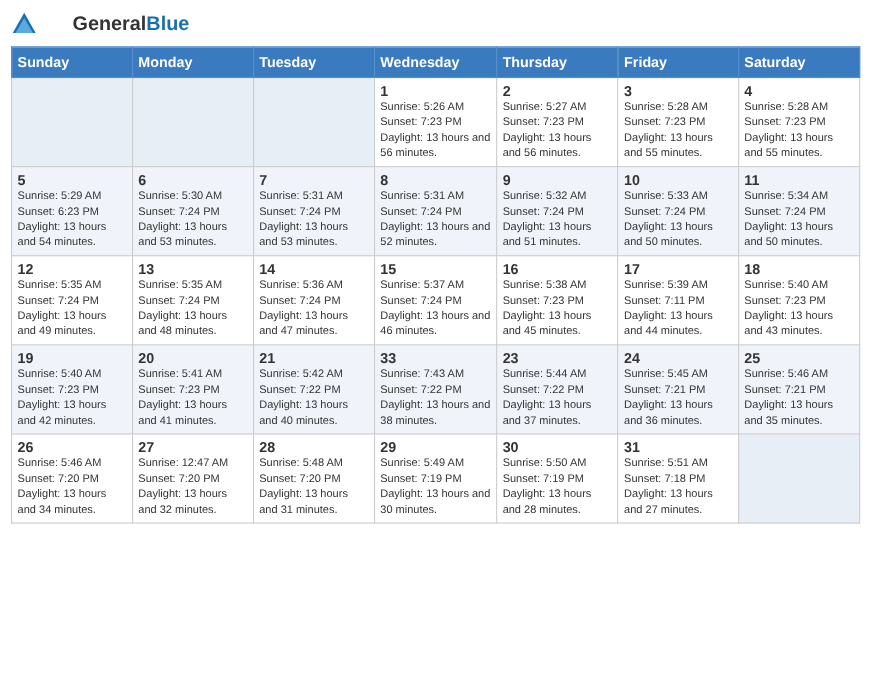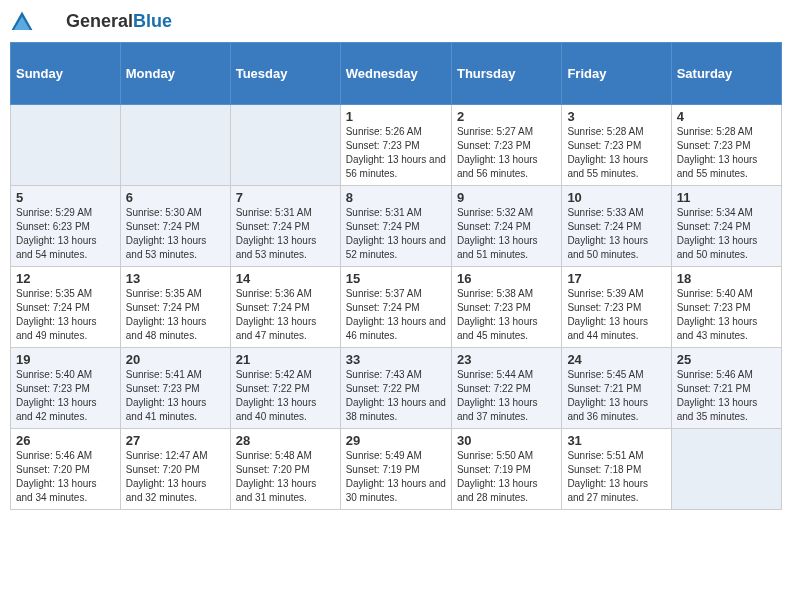--- a/index.html
+++ b/index.html
@@ -55,21 +55,21 @@
       width: 100%;
       border-collapse: collapse;
       border: 1px solid #ccc;
     }
     .calendar th {
       background-color: #3a7abf;
       color: #fff;
       font-size: 13px;
       font-weight: bold;
       text-align: left;
-      padding: 23px 5px;
+      padding: 6px 5px;
       border: 1px solid #5590cc;
     }
     .calendar td {
       vertical-align: top;
       border: 1px solid #ccc;
       padding: 4px 5px;
       width: 113px;
       height: 80px;
       font-size: 10.5px;
       color: #333;
@@ -239,21 +239,21 @@
         <td>
           <span class="day-num">16</span>
           <div class="day-info">Sunrise: 5:38 AM
 Sunset: 7:23 PM
 Daylight: 13 hours
 and 45 minutes.</div>
         </td>
         <td>
           <span class="day-num">17</span>
           <div class="day-info">Sunrise: 5:39 AM
-Sunset: 7:23 PM
+Sunset: 7:11 PM
 Daylight: 13 hours
 and 44 minutes.</div>
         </td>
         <td>
           <span class="day-num">18</span>
           <div class="day-info">Sunrise: 5:40 AM
 Sunset: 7:23 PM
 Daylight: 13 hours
 and 43 minutes.</div>
         </td>

